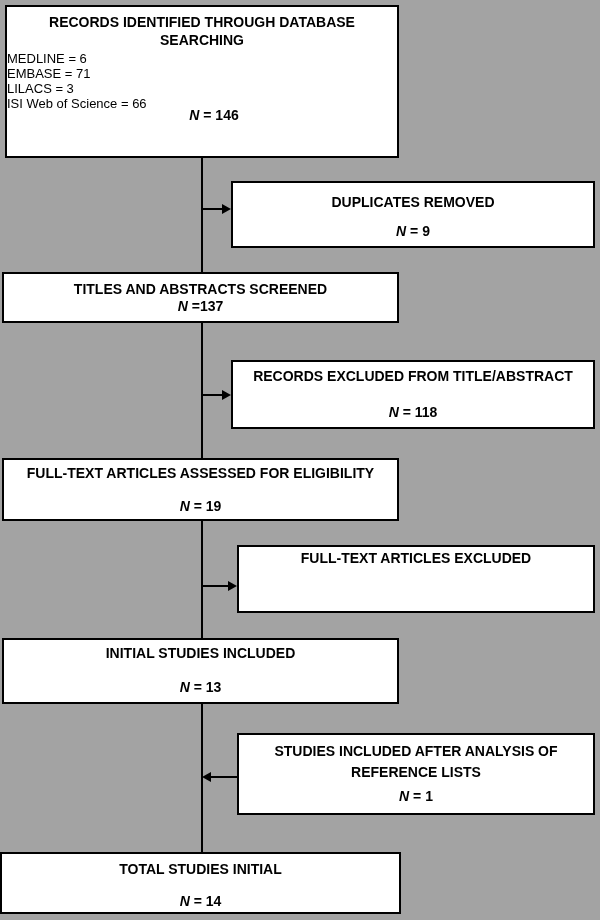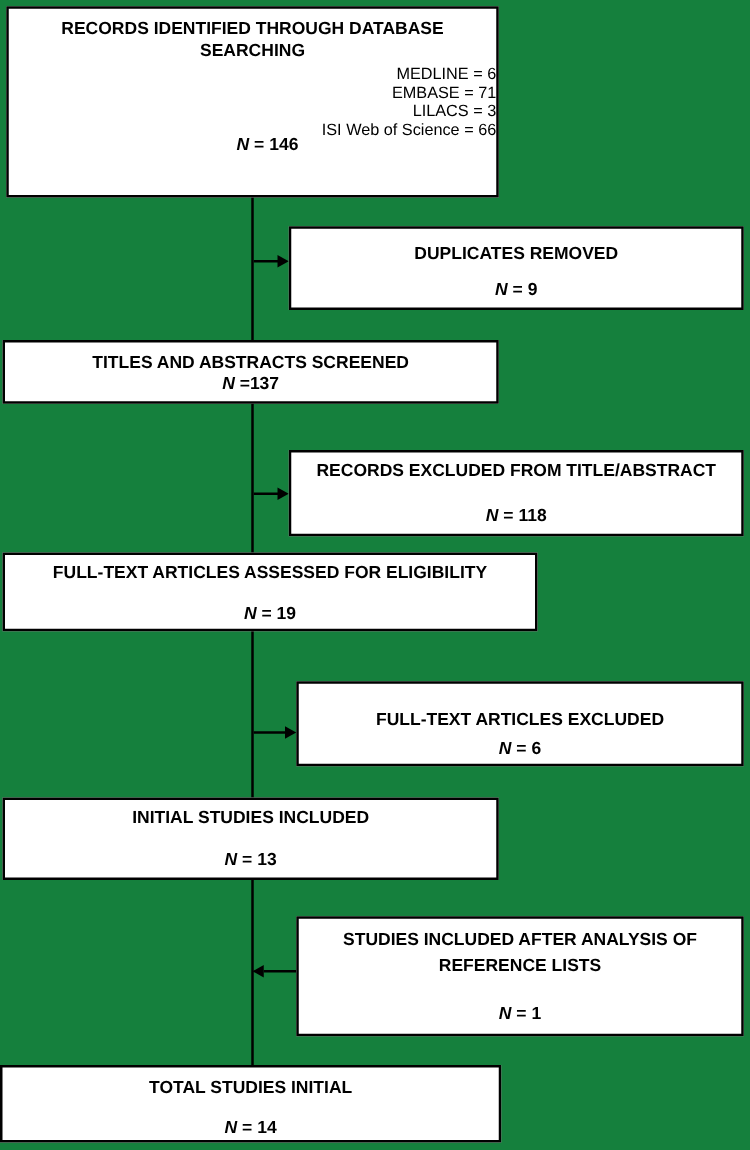--- a/index.html
+++ b/index.html
@@ -1,20 +1,20 @@
 <!DOCTYPE html>
 <html><head>
 <meta charset="utf-8">
 <style>
   html, body { margin: 0; padding: 0; background: #ffffff; }
   #canvas {
     position: relative;
     width: 600px;
     height: 920px;
-    background: #15803d;
+    background: #a3a3a3;
     font-family: "Liberation Sans", "DejaVu Sans", sans-serif;
     color: #000000;
     overflow: hidden;
   }
   .box {
     position: absolute;
     box-sizing: border-box;
     border: 2px solid #000000;
     background: #ffffff;
   }
@@ -29,47 +29,47 @@
   .nline {
     position: absolute;
     left: 0; right: 0;
     bottom: 7px;
     text-align: center;
     font-size: 14px;
     line-height: 16px;
   }
   .nit { font-style: italic; }
   .sources {
-    text-align: right;
+    text-align: left;
     font-size: 13px;
     line-height: 15px;
     font-weight: normal;
     margin-top: 2px;
   }
 
   
   #b-identified   { left: 5px;   top: 5px;   width: 394px; height: 153px; }
   #b-duplicates   { left: 231px; top: 181px; width: 364px; height: 67px;  }
   #b-screened     { left: 2px;   top: 272px; width: 397px; height: 51px;  }
   #b-excluded-ta  { left: 231px; top: 360px; width: 364px; height: 69px;  }
-  #b-ft-assessed  { left: 2px;   top: 442px; width: 428px; height: 63px;  }
+  #b-ft-assessed  { left: 2px;   top: 458px; width: 397px; height: 63px;  }
   #b-ft-excluded  { left: 237px; top: 545px; width: 358px; height: 68px;  }
   #b-initial      { left: 2px;   top: 638px; width: 397px; height: 66px;  }
-  #b-reflists     { left: 237px; top: 733px; width: 358px; height: 96px;  }
+  #b-reflists     { left: 237px; top: 733px; width: 358px; height: 82px;  }
   #b-total        { left: 0px;   top: 852px; width: 401px; height: 62px;  }
 
   
   #b-identified .title  { margin-top: 6px; }
   #b-identified .nline  { bottom: 33px; padding-left: 24px; }
   #b-duplicates .title  { margin-top: 10px; }
   #b-screened .title    { margin-top: 6px; }
   #b-excluded-ta .title { margin-top: 5px; }
   #b-ft-assessed .title { margin-top: 4px; }
   #b-ft-assessed .nline { bottom: 5px; }
-  #b-ft-excluded .title { margin-top: 19px; }
+  #b-ft-excluded .title { margin-top: 2px; }
   #b-ft-excluded .nline { bottom: 5px; }
   #b-initial .title     { margin-top: 4px; }
   #b-reflists .title    { margin-top: 6px; line-height: 21px; }
   #b-reflists .nline    { bottom: 9px; }
   #b-total .title       { margin-top: 6px; }
   #b-total .nline       { bottom: 3px; }
 
   
   .vline {
     position: absolute;
@@ -155,21 +155,20 @@
     <div class="nline"><span class="nit">N</span><span> = 9</span></div>
   </div>
 
   <div class="box rbox" id="b-excluded-ta">
     <div class="title">RECORDS EXCLUDED FROM TITLE/ABSTRACT</div>
     <div class="nline"><span class="nit">N</span><span> = 118</span></div>
   </div>
 
   <div class="box rbox" id="b-ft-excluded">
     <div class="title">FULL-TEXT ARTICLES EXCLUDED</div>
-    <div class="nline"><span class="nit">N</span><span> = 6</span></div>
   </div>
 
   <div class="box rbox" id="b-reflists">
     <div class="title">STUDIES INCLUDED AFTER ANALYSIS OF REFERENCE LISTS</div>
     <div class="nline"><span class="nit">N</span><span> = 1</span></div>
   </div>
 
 </div>
 
 </body></html>

